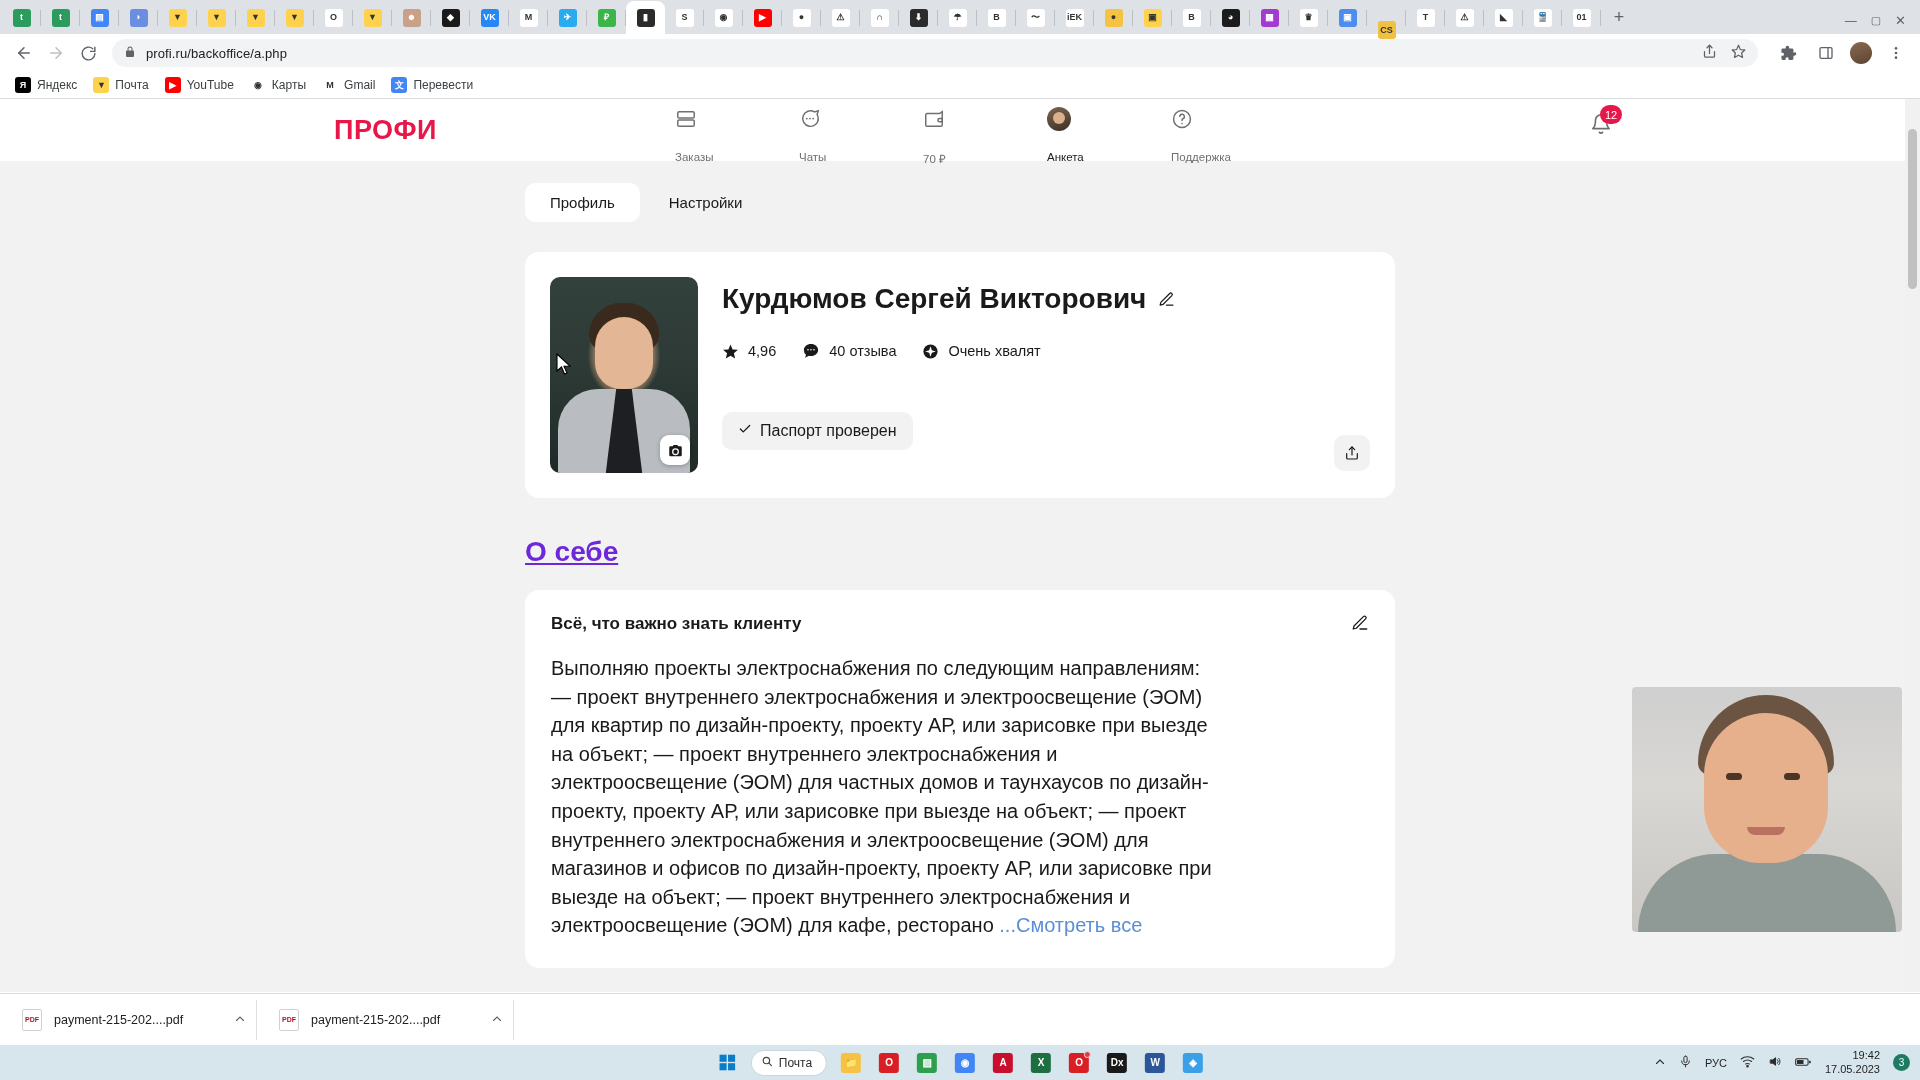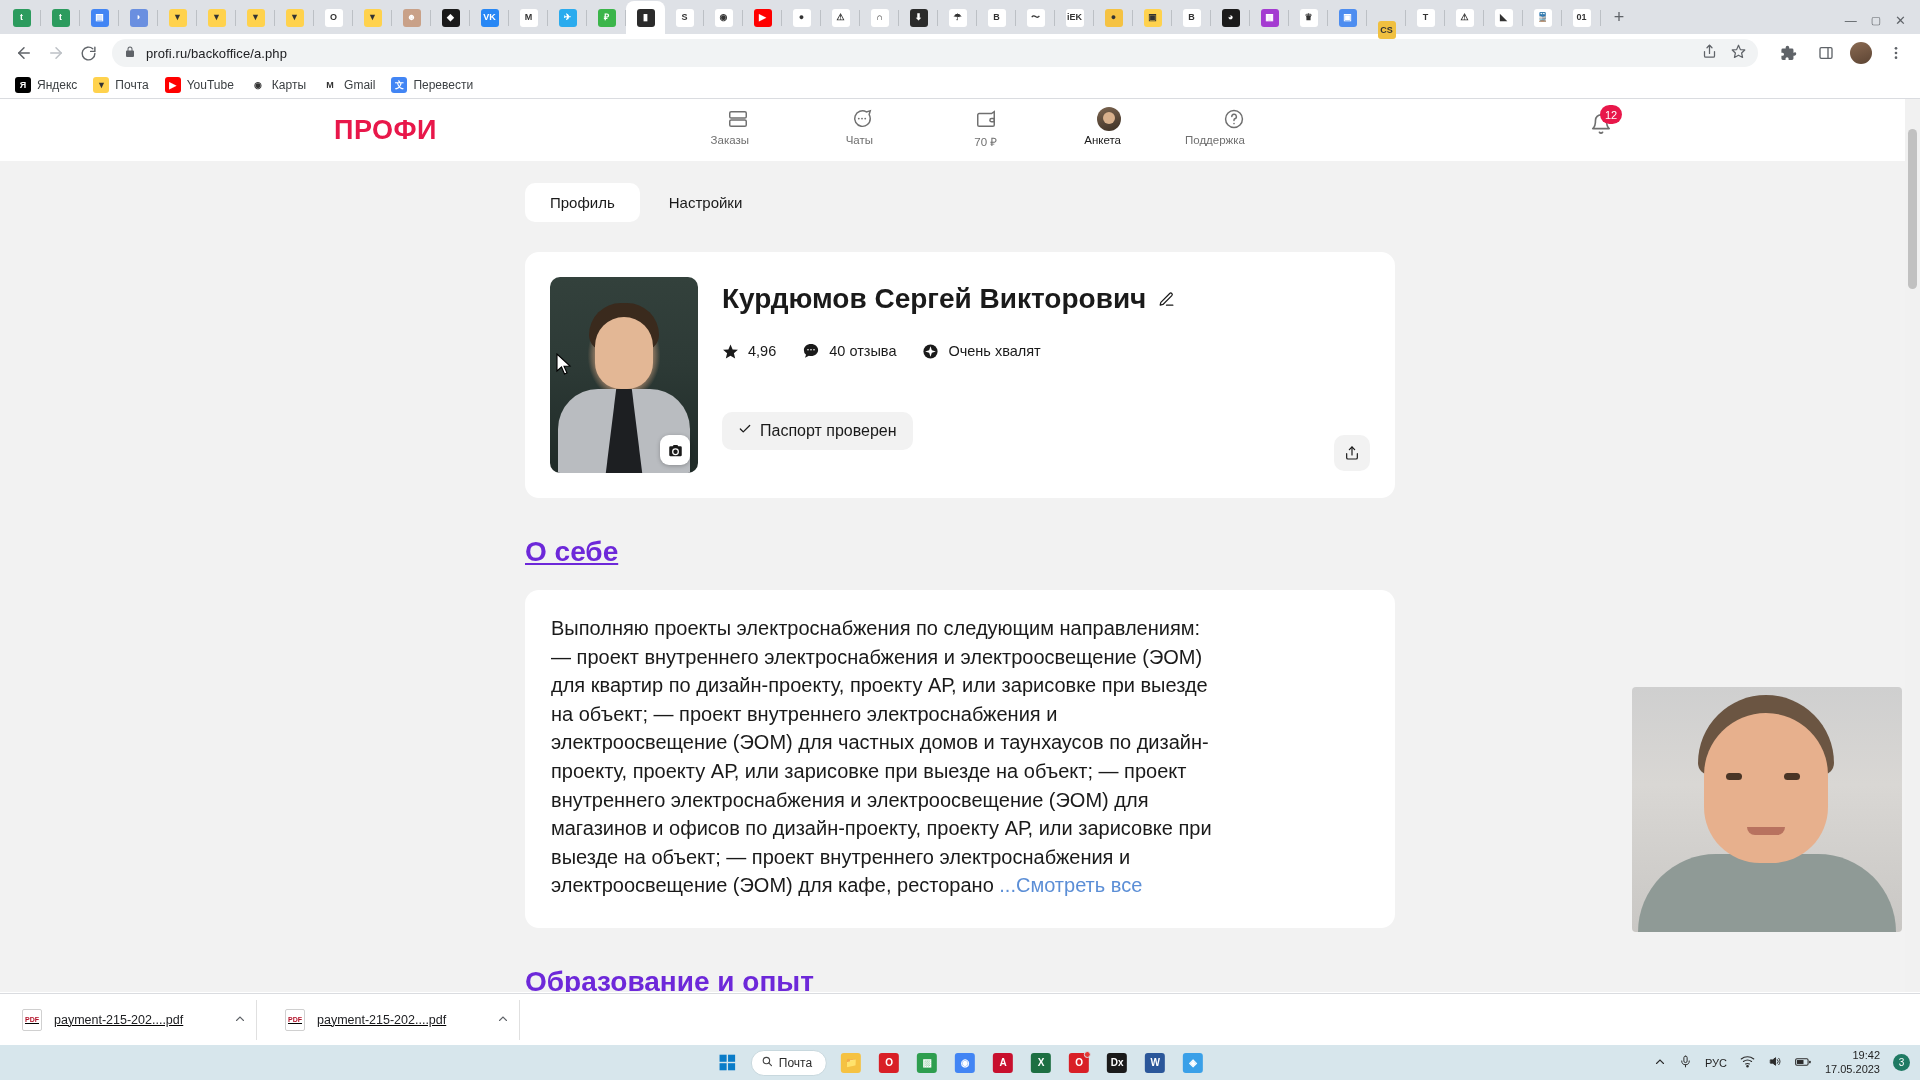--- a/index.html
+++ b/index.html
@@ -86,21 +86,21 @@
   }
   .logo {
     position: absolute; left: 334px; top: 16px;
     font-size: 27px; font-weight: 800; color: #e8174a; letter-spacing: .5px;
   }
   .nav {
     position: absolute; left: 50%; transform: translateX(-50%);
     display: flex; align-items: flex-start; gap: 50px; top: 8px;
   }
   .nav-item {
-    display: flex; flex-direction: column; align-items: flex-end; gap: 3px;
+    display: flex; flex-direction: column; align-items: flex-start; gap: 20px;
     width: 74px;
   }
   .nav-item .lbl { font-size: 11.5px; color: #6f6f6f; }
   .nav-item.active .lbl { color: #1a1a1a; }
   .nav-icon { height: 24px; display: flex; align-items: center; justify-content: center; }
   .nav-avatar {
     width: 24px; height: 24px; border-radius: 50%; overflow: hidden;
     background: linear-gradient(160deg,#7d6651,#3c2f24);
     position: relative;
   }
@@ -223,21 +223,21 @@
   .webcam .wc-eyeR { left: 152px; }
   .webcam .wc-mouth {
     position: absolute; left: 115px; top: 140px; width: 38px; height: 8px;
     border-radius: 0 0 18px 18px; background: #b8725f;
   }
 
   
   .downloads {
     position: absolute; left: 0; bottom: 35px; width: 1920px; height: 52px;
     background: #ffffff; border-top: 1px solid #dadce0; display: flex;
-    align-items: center; padding: 0 12px; gap: 18px; text-decoration: underline;
+    align-items: center; padding: 0 12px; gap: 12px;
   }
   .dl-item {
     display: flex; align-items: center; gap: 12px; padding: 6px 10px;
     border-right: 1px solid #e0e0e0; height: 40px; width: 245px;
   }
   .dl-name { font-size: 12.5px; color: #202124; flex: 1; }
   .dl-caret { color: #5f6368; font-size: 11px; }
   .pdf-ico {
     width: 20px; height: 22px; background: #fff; border: 1px solid #d0d0d0;
     border-radius: 2px; position: relative; display: flex; align-items: center;
@@ -688,20 +688,29 @@
                 <polyline points="16 7 12 3 8 7"></polyline>
                 <line x1="12" y1="3" x2="12" y2="15"></line>
               </svg>
           </div>
         </div>
       </div>
 
       <div class="section-title">О себе</div>
 
       <div class="card about-card">
+        <div class="about-head">
+          <h3>Всё, что важно знать клиенту</h3>
+          <span>
+            <svg width="18" height="18" viewBox="0 0 24 24" fill="none" stroke="#1a1a1a" stroke-width="1.7" stroke-linecap="round" stroke-linejoin="round">
+                <path d="M12 20h9"></path>
+                <path d="M16.5 3.5a2.1 2.1 0 0 1 3 3L7 19l-4 1 1-4z"></path>
+              </svg>
+          </span>
+        </div>
         <div class="about-text"><span>Выполняю проекты электроснабжения по следующим направлениям: — проект внутреннего электроснабжения и электроосвещение (ЭОМ) для квартир по дизайн-проекту, проекту АР, или зарисовке при выезде на объект; — проект внутреннего электроснабжения и электроосвещение (ЭОМ) для частных домов и таунхаусов по дизайн-проекту, проекту АР, или зарисовке при выезде на объект; — проект внутреннего электроснабжения и электроосвещение (ЭОМ) для магазинов и офисов по дизайн-проекту, проекту АР, или зарисовке при выезде на объект; — проект внутреннего электроснабжения и электроосвещение (ЭОМ) для кафе, ресторано </span><span class="more-link">...Смотреть все</span></div>
       </div>
 
       <div class="section-title">Образование и опыт</div>
 
       <div class="card edu-card">
         <h3>Образование</h3>
         <span class="plus">+</span>
       </div>
 

